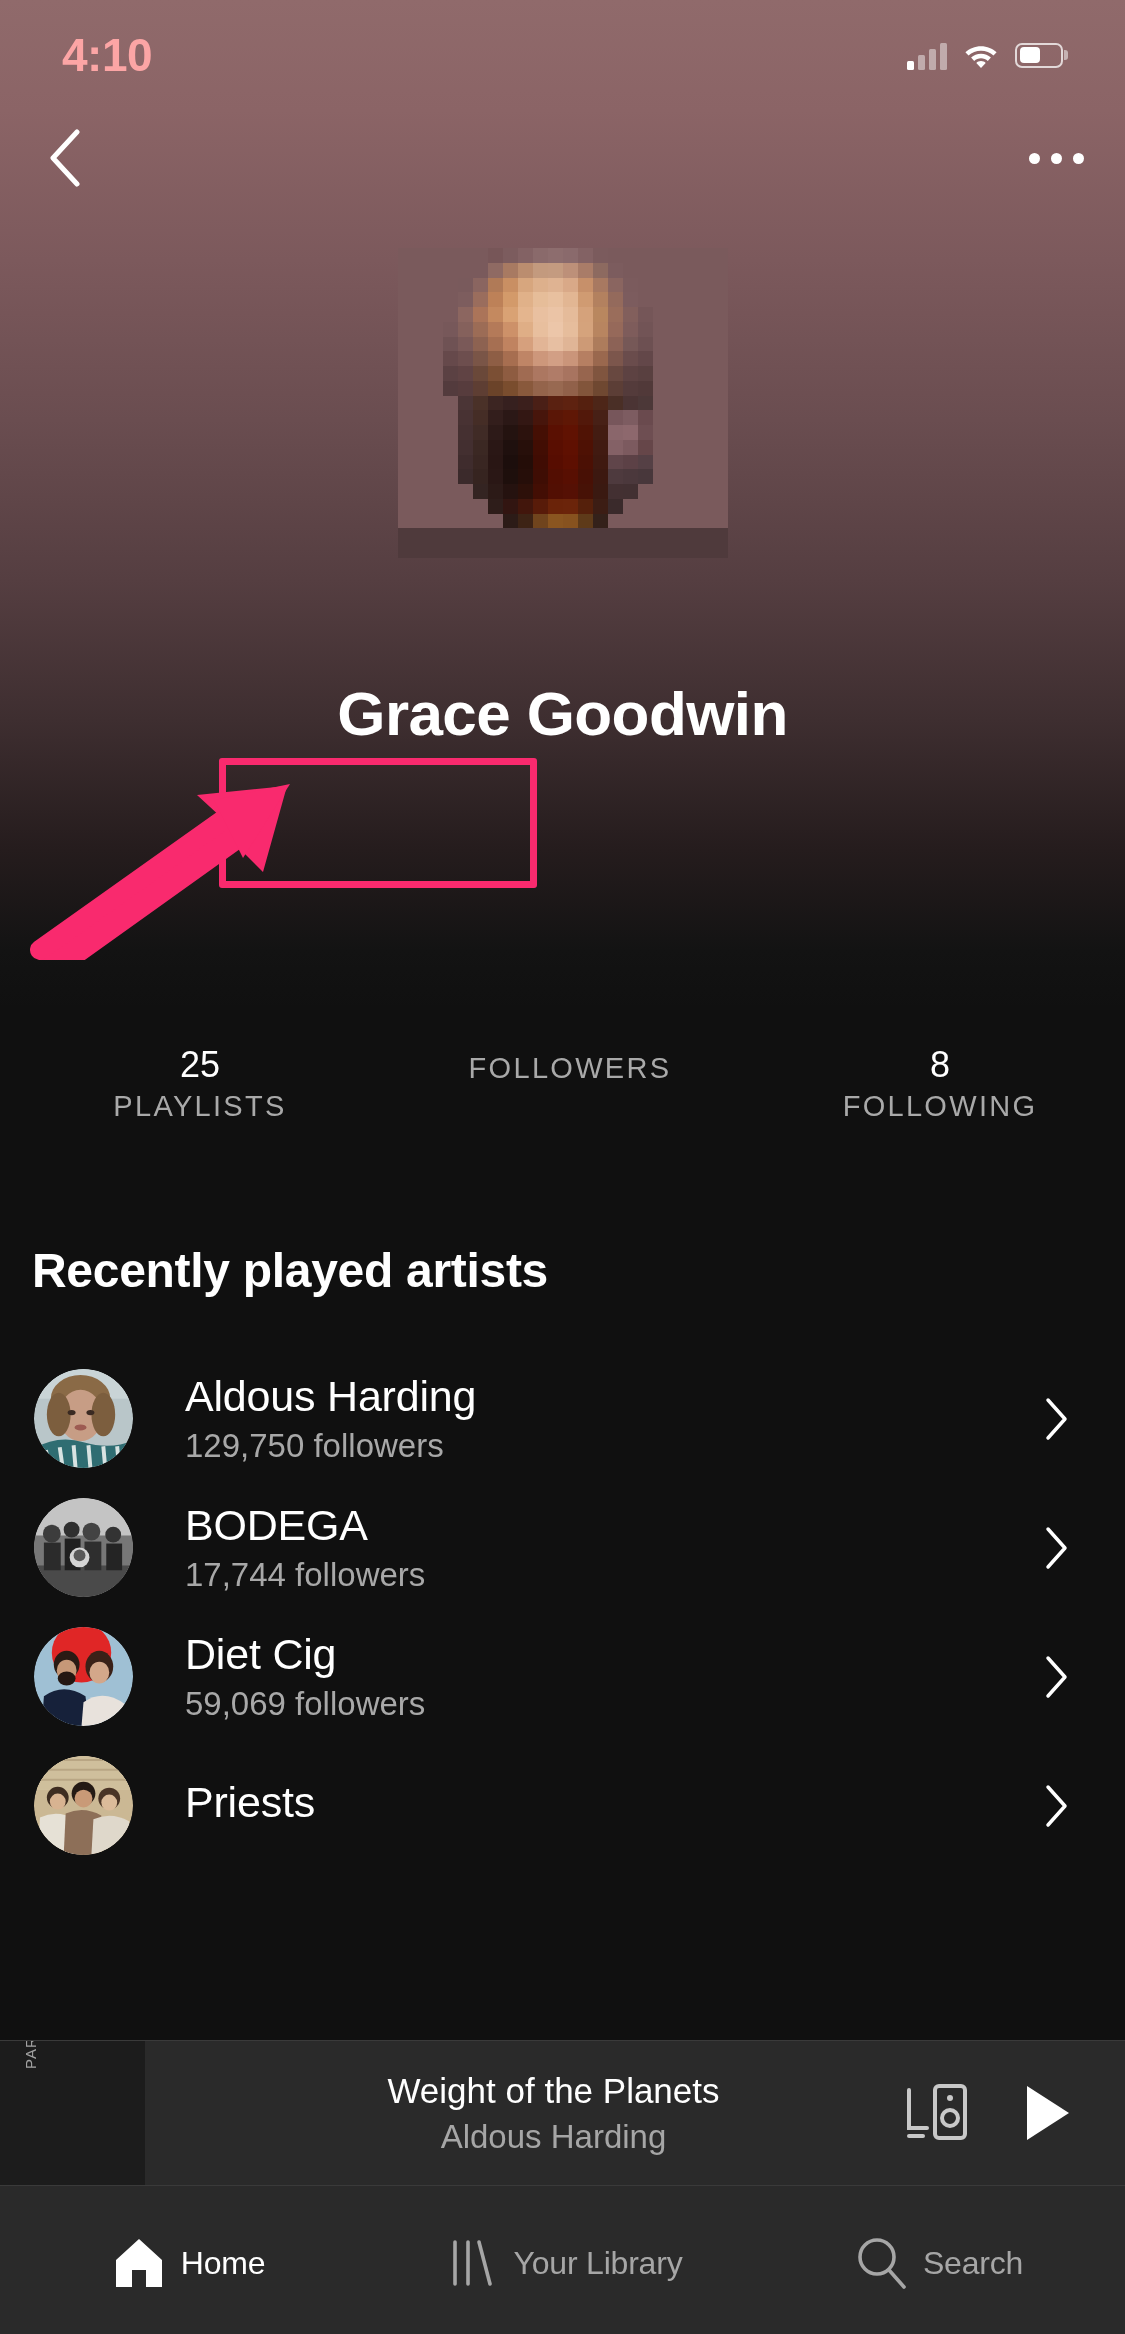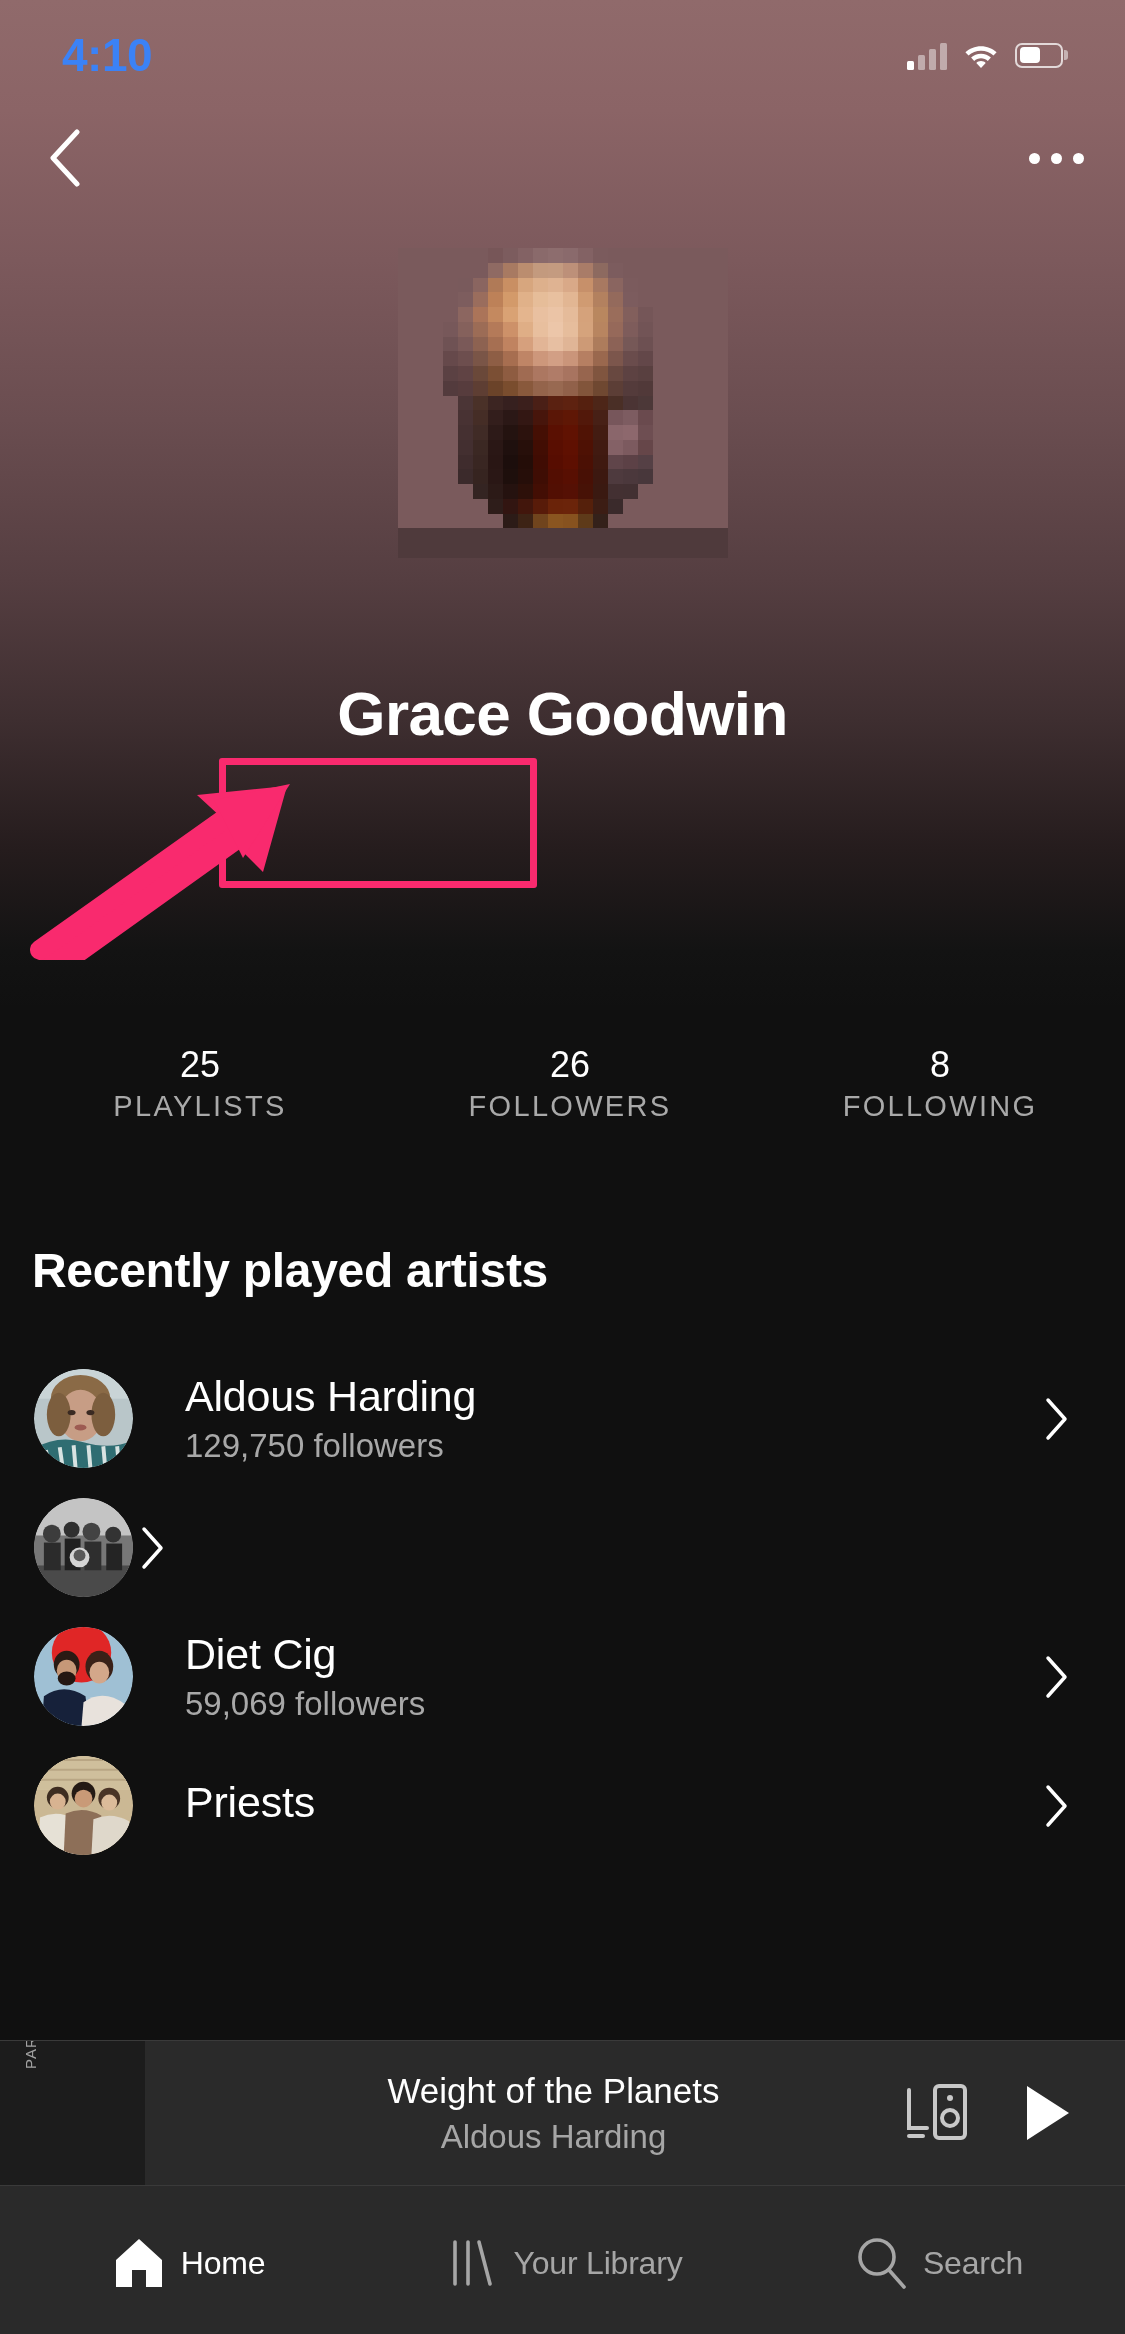--- a/index.html
+++ b/index.html
@@ -37,21 +37,21 @@
     background:#101010;
   }
 
   
   .statusbar{
     position:absolute; left:0; top:0; width:1125px; height:110px;
     display:flex; align-items:center; justify-content:space-between;
     padding:0 62px; z-index:6;
   }
   .status-time{
-    color:#3b82f6; font-size:46px; font-weight:600; letter-spacing:-0.5px;
+    color:#fca5a5; font-size:46px; font-weight:600; letter-spacing:-0.5px;
     font-family:"Liberation Sans", sans-serif;
   }
   .status-right{ display:flex; align-items:center; gap:16px; }
   .sig{ display:flex; align-items:flex-end; gap:4px; height:30px; }
   .sig i{ display:block; width:7px; border-radius:1.5px; background:#fff; }
   .sig i:nth-child(1){ height:9px;  opacity:1; }
   .sig i:nth-child(2){ height:15px; opacity:.45; }
   .sig i:nth-child(3){ height:21px; opacity:.45; }
   .sig i:nth-child(4){ height:27px; opacity:.45; }
   .wifi{ width:36px; height:28px; position:relative; }
@@ -515,21 +515,20 @@
       <path d="M40 250 L240 108" stroke="#f92a6e" stroke-width="20" stroke-linecap="round" fill="none"></path>
       <path d="M290 84 L214 100 L243 158 Z" fill="#f92a6e"></path>
     </svg>
 
     <div class="stats">
       <div class="stat">
         <div class="stat-num">25</div>
         <div class="stat-lbl">PLAYLISTS</div>
       </div>
       <div class="stat">
-        <div class="stat-num">26</div>
         <div class="stat-lbl">FOLLOWERS</div>
       </div>
       <div class="stat">
         <div class="stat-num">8</div>
         <div class="stat-lbl">FOLLOWING</div>
       </div>
     </div>
 
     <div class="section-title">Recently played artists</div>
 
@@ -588,20 +587,24 @@
               <circle cx="80" cy="37" r="8" fill="#333"></circle>
               <rect x="10" y="45" width="17" height="28" fill="#2b2b2b"></rect>
               <rect x="31" y="41" width="16" height="32" fill="#1f1f1f"></rect>
               <rect x="51" y="44" width="17" height="29" fill="#2e2e2e"></rect>
               <rect x="73" y="46" width="16" height="27" fill="#242424"></rect>
               <circle cx="46" cy="60" r="10" fill="#d4d4d4"></circle>
               <circle cx="46" cy="58" r="6" fill="#585858"></circle>
             </g>
           </svg>
         </div>
+        <div class="artist-text">
+          <div class="artist-name">BODEGA</div>
+          <div class="artist-sub">17,744 followers</div>
+        </div>
         <div class="artist-chev">
           <svg width="26" height="44" viewBox="0 0 26 44">
             <path d="M4 3 L21 22 L4 41" stroke="#fff" stroke-width="3.5" fill="none" stroke-linecap="round" stroke-linejoin="round"></path>
           </svg>
         </div>
       </div>
 
       <div class="artist-row">
         <div class="artist-thumb">
           <svg viewBox="0 0 100 100">

